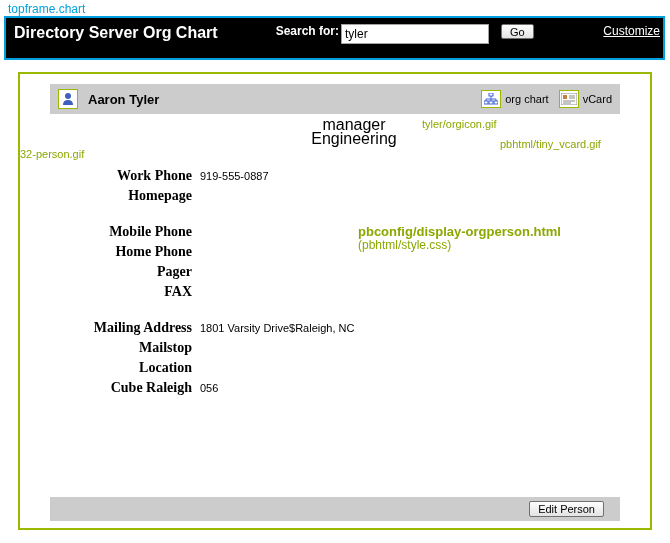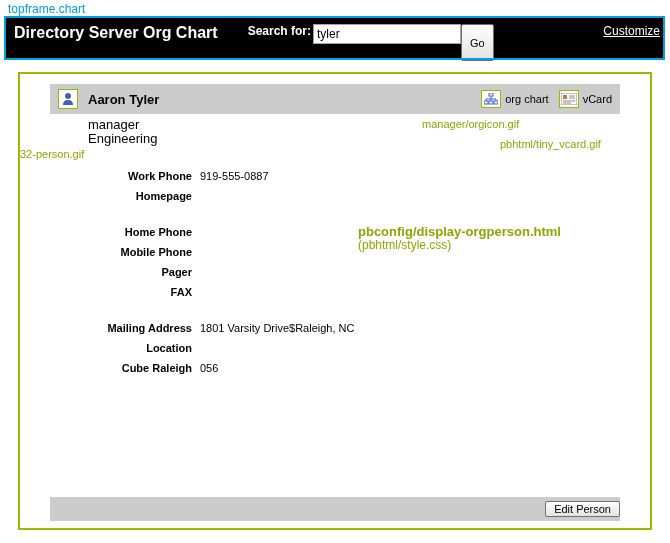--- a/index.html
+++ b/index.html
@@ -54,32 +54,33 @@
     font-size: 16px;
     font-family: Arial, sans-serif;
     flex: 0 0 auto;
     margin-right: 30px;
   }
   .search-label {
     color: #fff;
     font-weight: bold;
     font-size: 12px;
     margin-right: 2px;
+    margin-left: 28px;
   }
   .search-input {
     width: 148px;
     height: 20px;
     font-size: 12px;
     padding: 1px 3px;
     border: 1px solid #a3a3a3;
     font-family: Verdana, sans-serif;
   }
   .go-btn {
-    height: 37px;
-    margin-left: 0;
+    height: 15px;
+    margin-left: 12px;
     font-size: 11px;
     padding: 0 8px;
     background: linear-gradient(#fefefe,#e3e3e3);
     border: 1px solid #707070;
     border-radius: 2px;
     cursor: pointer;
   }
   .customize {
     margin-left: auto;
     color: #fff;
@@ -135,40 +136,42 @@
     justify-content: center;
   }
   .hdr-link {
     font-size: 11px;
     color: #000;
     margin-right: 6px;
   }
   .sub-info {
     margin: 4px 30px 10px 30px;
     padding-left: 38px;
-    font-size: 13px;
+    font-size: 16px;
     color: #000;
     line-height: 14px;
+    text-align: center;
   }
   
   .fields {
     margin: 20px 30px 0 30px;
   }
   .field-row {
     display: flex;
     height: 20px;
     align-items: center;
   }
   .field-label {
     width: 150px;
     text-align: right;
     font-weight: bold;
-    font-size: 11px;
+    font-size: 14px;
     padding-right: 8px;
     color: #000;
+    font-family: Liberation Serif, serif;
   }
   .field-value {
     font-size: 11px;
     color: #000;
   }
   .field-value a {
     color: #0000cc;
     text-decoration: underline;
   }
   .spacer { height: 16px; }
@@ -176,21 +179,21 @@
   .bottom-bar {
     position: absolute;
     left: 30px;
     right: 30px;
     bottom: 10px;
     height: 24px;
     background: #ccc;
     display: flex;
     align-items: center;
     justify-content: flex-end;
-    padding-right: 0;
+    padding-right: 16px;
   }
   .edit-btn {
     font-size: 11px;
     padding: 1px 8px;
     background: linear-gradient(#fefefe,#e3e3e3);
     border: 1px solid #707070;
     border-radius: 2px;
     cursor: pointer;
   }
   svg { display: block; }
@@ -260,52 +263,56 @@
     <div class="field-row">
         <div class="field-label">Work Phone</div>
         <div class="field-value">919-555-0887</div>
       </div>
     <div class="field-row">
         <div class="field-label">Homepage</div>
         <div class="field-value"></div>
       </div>
     <div class="spacer"></div>
     <div class="field-row">
+        <div class="field-label">Mobile Phone</div>
+        <div class="field-value"></div>
+      </div>
+    <div class="field-row">
         <div class="field-label">Home Phone</div>
-        <div class="field-value"></div>
-      </div>
-    <div class="field-row">
-        <div class="field-label">Mobile Phone</div>
         <div class="field-value"></div>
       </div>
     <div class="field-row">
         <div class="field-label">Pager</div>
         <div class="field-value"></div>
       </div>
     <div class="field-row">
         <div class="field-label">FAX</div>
         <div class="field-value"></div>
       </div>
     <div class="spacer"></div>
     <div class="field-row">
         <div class="field-label">Mailing Address</div>
         <div class="field-value">1801 Varsity Drive$Raleigh, NC</div>
+      </div>
+    <div class="field-row">
+        <div class="field-label">Mailstop</div>
+        <div class="field-value"></div>
       </div>
     <div class="field-row">
         <div class="field-label">Location</div>
         <div class="field-value"></div>
       </div>
     <div class="field-row">
         <div class="field-label">Cube Raleigh</div>
         <div class="field-value">056</div>
       </div>
   </div>
 
   <div class="bottom-bar">
     <button class="edit-btn">Edit Person</button>
   </div>
 </div>
 
 <div class="annot" style="left:20px; top:148px;">32-person.gif</div>
-<div class="annot" style="left:422px; top:118px;">manager/orgicon.gif</div>
+<div class="annot" style="left:422px; top:118px;">tyler/orgicon.gif</div>
 <div class="annot" style="left:500px; top:138px;">pbhtml/tiny_vcard.gif</div>
 <div class="annot" style="left:358px; top:224px; font-weight:bold; font-size:13px;">pbconfig/display-orgperson.html</div>
 <div class="annot" style="left:358px; top:238px; font-size:12px;">(pbhtml/style.css)</div>
 
 </body></html>

